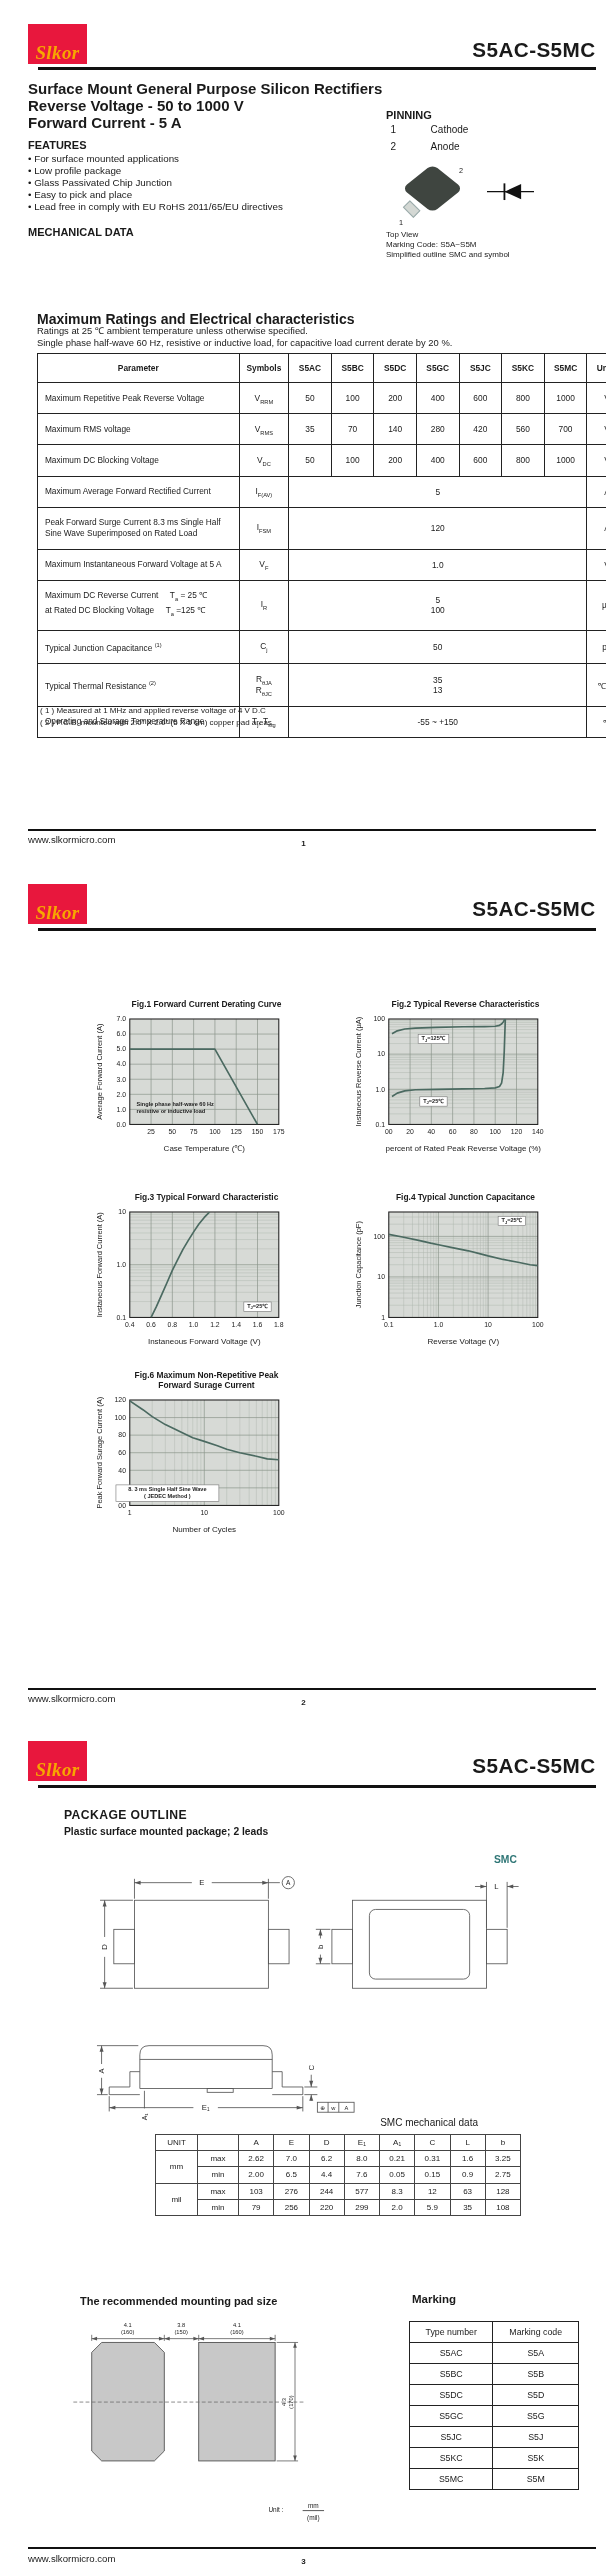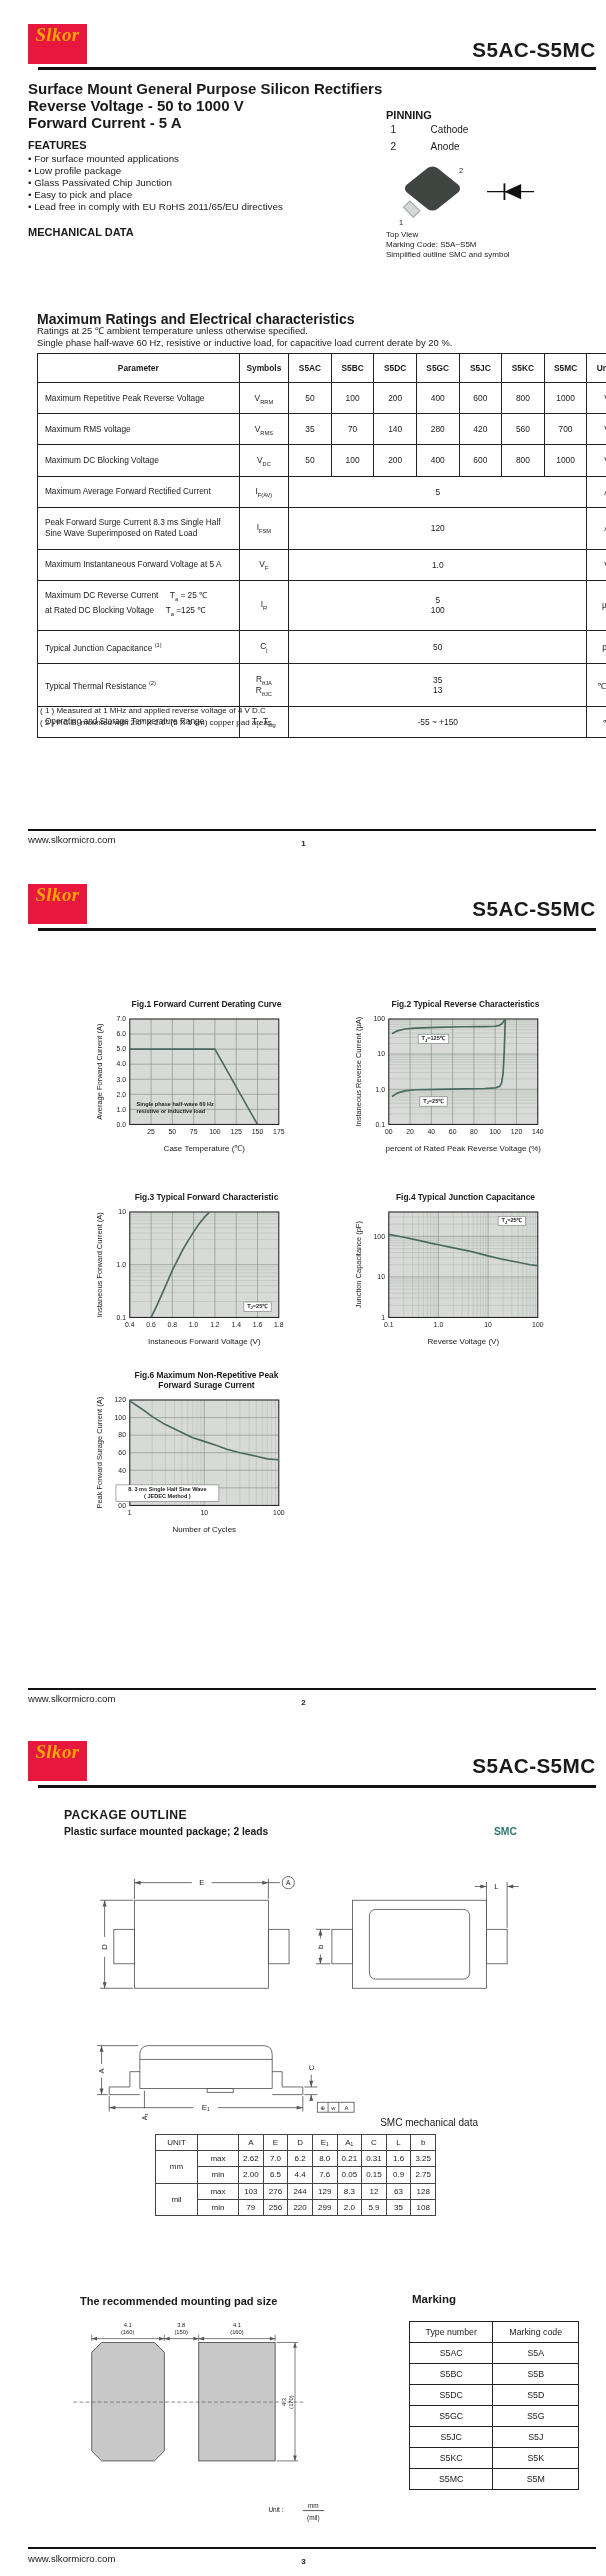--- a/index.html
+++ b/index.html
@@ -1,20 +1,20 @@
 <!DOCTYPE html>
 <html style="font-size:12.2px"><head>
 <meta charset="utf-8">
 <style>
   html,body{margin:0;padding:0;background:#fff}
   .doc{position:relative;width:607px;font-family:"Liberation Sans",sans-serif;color:#1a1a1a;background:#fff}
   .page{position:relative;width:607px;background:#fff;overflow:hidden}
   .p1{height:856px}.p2{height:857px}.p3{height:863px}
   
-  .logo{position:absolute;left:28px;width:59px;height:40px;display:flex;align-items:flex-start;justify-content:center;
+  .logo{position:absolute;left:28px;width:59px;height:40px;display:flex;align-items:flex-end;justify-content:center;
         font-family:"Liberation Serif",serif;font-style:italic;font-weight:bold;font-size:19px;letter-spacing:0.4px}
   .p1 .logo{top:24px}.p2 .logo,.p3 .logo{top:28px}
   .part-title{position:absolute;right:11.5px;font-weight:bold;font-size:20.7px;letter-spacing:0.4px}
   .p1 .part-title{top:38px}.p2 .part-title,.p3 .part-title{top:41px}
   .head-rule{position:absolute;left:38px;right:10.7px;height:3.1px;background:#111}
   .p1 .head-rule{top:67px}.p2 .head-rule,.p3 .head-rule{top:72px}
   .foot-rule{position:absolute;left:28px;right:10.7px;height:2.3px;background:#111}
   .p1 .foot-rule{top:829px}.p2 .foot-rule{top:832px}.p3 .foot-rule{top:834px}
   .site{position:absolute;left:28px;font-size:9.6px}
   .p1 .site{top:834px}.p2 .site{top:837px}.p3 .site{top:840px}
@@ -52,21 +52,21 @@
   
   .figure{position:absolute;width:256px;margin:15px}
   .fig-title{font-weight:bold;font-size:8.4px;text-align:center;padding-left:35px;line-height:10px}
   #fig1{left:46px;top:128px}#fig2{left:305px;top:128px}#fig3{left:46px;top:321px}#fig4{left:305px;top:321px}#fig5{left:46px;top:499px}
   
   .pkgo-h{position:absolute;left:64px;top:95px;font-weight:bold;font-size:12.2px;letter-spacing:0.4px}
   .pkgo-sub{position:absolute;left:64px;top:113px;font-weight:bold;font-size:10.3px}
   .smc-label{position:absolute;left:494px;top:113px;font-weight:bold;font-size:10.3px}
   #outline-svg{position:absolute;left:54px;top:149px}
   .mech-title{position:absolute;left:155px;top:404px;width:323px;text-align:right;font-size:10px}
-  #mech-table{position:absolute;left:155px;top:421px;width:281px;border-collapse:collapse;table-layout:fixed;border:1.2px solid #333}
+  #mech-table{position:absolute;left:155px;top:421px;width:366px;border-collapse:collapse;table-layout:fixed;border:1.2px solid #333}
   #mech-table th,#mech-table td{border:0.8px solid #444;font-size:8px;font-weight:normal;text-align:center;padding:3.1px 1.5px;color:#222}
   #mech-table th.m0{width:38px}#mech-table th.m1{width:37px}
   .pad-h{position:absolute;left:80px;top:582px;font-weight:bold;font-size:11px}
   #pad-svg{position:absolute;left:67px;top:605px}
   .marking-h{position:absolute;left:412px;top:580px;font-weight:bold;font-size:11.5px}
   #marking-table{position:absolute;left:409px;top:608px;width:170px;border-collapse:collapse;border:1.5px solid #222;background:#fff}
   #marking-table th,#marking-table td{border:0.8px solid #222;font-size:8.8px;font-weight:normal;text-align:center;padding:5px 3.1px;color:#1a1a1a}
   svg text{font-family:"Liberation Sans",sans-serif}
 </style>
 </head>
@@ -528,21 +528,21 @@
 
   <section class="page p3">
     <div class="logo" style="background: rgb(232, 23, 61); color: rgb(247, 166, 0);">
         <span>Slkor</span>
       </div>
     <div class="part-title">S5AC-S5MC</div>
     <div class="head-rule"></div>
 
     <div class="pkgo-h">PACKAGE  OUTLINE</div>
     <div class="pkgo-sub">Plastic surface mounted package; 2 leads</div>
-    <div class="smc-label" style="color: rgb(47, 118, 118);">SMC</div>
+    <div class="smc-label" style="color: rgb(47, 118, 118); margin-top: 28px;">SMC</div>
 
     <svg id="outline-svg" width="490" height="264" viewBox="0 0 640 345">
       <g stroke="#555" stroke-width="1.1" fill="none">
 
         <rect x="105" y="50" width="175" height="115"></rect>
         <rect x="78" y="88" width="27" height="45"></rect>
         <rect x="280" y="88" width="27" height="45"></rect>
         <line x1="105" y1="48" x2="105" y2="22"></line>
           <line x1="280" y1="48" x2="280" y2="22"></line>
         <line x1="105" y1="27" x2="180" y2="27"></line>
@@ -661,21 +661,21 @@
             <td>0.15</td>
           <td>0.9</td>
             <td>2.75</td>
         </tr>
         <tr>
           <td rowspan="2">mil</td>
           <td>max</td>
           <td>103</td>
             <td>276</td>
           <td>244</td>
-            <td>129</td>
+            <td>577</td>
           <td>8.3</td>
             <td>12</td>
           <td>63</td>
             <td>128</td>
         </tr>
         <tr>
           <td>min</td>
           <td>79</td>
             <td>256</td>
           <td>220</td>

